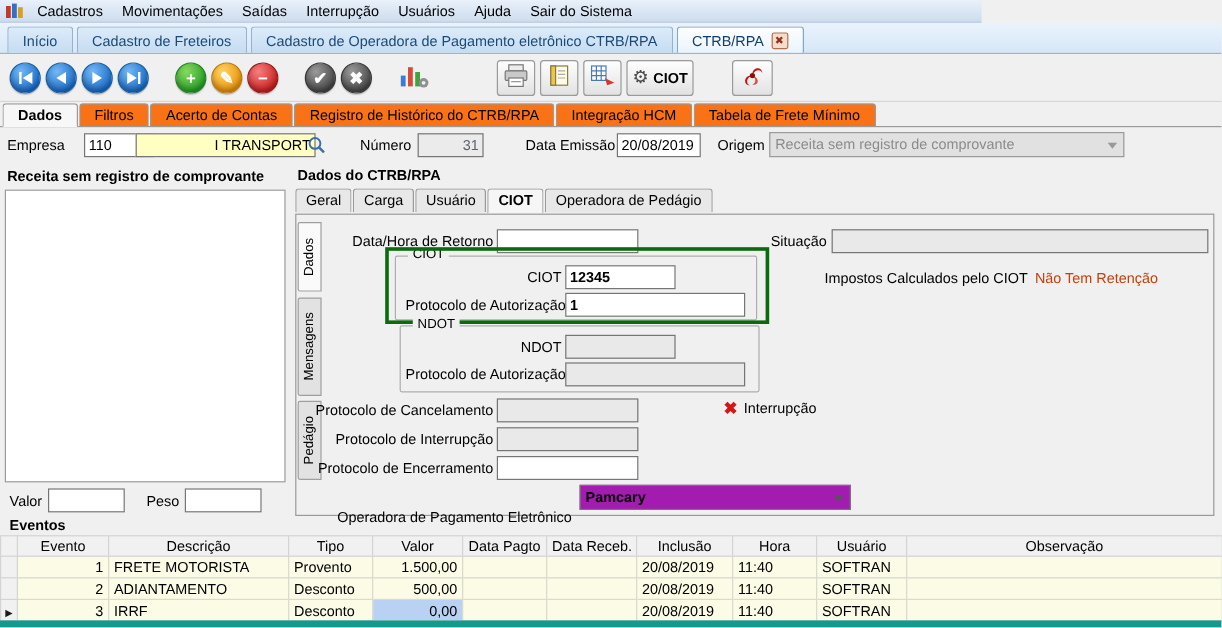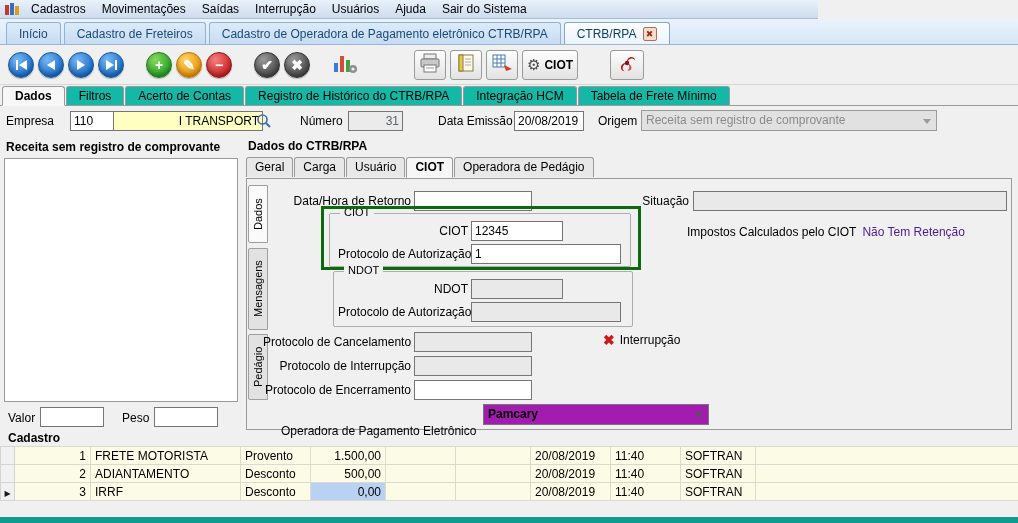--- a/index.html
+++ b/index.html
@@ -25,49 +25,49 @@
   .cbtn.dark{background:radial-gradient(circle at 35% 28%,#9a9a9a,#474747 75%);border:1px solid #333}
   .tri-l{width:0;height:0;border-top:5px solid transparent;border-bottom:5px solid transparent;border-right:8px solid #fff}
   .tri-r{width:0;height:0;border-top:5px solid transparent;border-bottom:5px solid transparent;border-left:8px solid #fff}
   .vbar{width:2px;height:10px;background:#fff}
   .tspace{width:14px;flex:none}
   .sqbtn{height:30px;min-width:32px;padding:0 4px;border:1px solid #9a9a9a;border-radius:3px;background:linear-gradient(#fefefe,#e2e2e2);display:flex;align-items:center;justify-content:center;gap:4px;cursor:pointer;flex:none}
   .ciot-btn-label{font-weight:bold;font-size:12px}
   .gear{font-size:15px;color:#4a4a4a;line-height:1}
   
   .maintabs{position:absolute;left:0;top:86px;width:1018px;height:20px;border-bottom:1px solid #9a9a9a;display:flex;align-items:flex-end;padding-left:2px}
-  .mtab{height:19px;line-height:18px;padding:0 12px;border:1px solid #9a9a9a;border-bottom:none;border-radius:3px 3px 0 0;background:#14b8a6;margin-right:1px;white-space:nowrap}
+  .mtab{height:19px;line-height:18px;padding:0 12px;border:1px solid #9a9a9a;border-bottom:none;border-radius:3px 3px 0 0;background:#f97316;margin-right:1px;white-space:nowrap}
   .mtab.active{background:#f7f7f7;font-weight:bold;height:20px;margin-bottom:-1px;border-bottom:1px solid #f7f7f7}
   
   .lbl{position:absolute;white-space:nowrap}
   .lblr{position:absolute;white-space:nowrap;text-align:right}
   .inp{position:absolute;height:20px;border:1px solid #757575;background:#fff;font-family:"Liberation Sans",sans-serif;font-size:12px;padding:0 3px;color:#000}
   .inp.gray{background:#e9e9e9}
   .inp.yellow{background:#ffffc2;text-align:right}
-  .inp.bold{font-weight:normal}
+  .inp.bold{font-weight:bold}
   .inp.num{background:#ebebeb;text-align:right;color:#5a6470}
   .combo{position:absolute;height:21px;border:1px solid #757575;background:#a21caf;line-height:19px;padding:0 20px 0 4px;overflow:hidden;white-space:nowrap}
   .combo::after{content:"";position:absolute;right:5px;top:8px;width:0;height:0;border:4px solid transparent;border-top:5px solid #555}
   .combo.disabled{background:#e1e1e1;color:#8b8b8b;border-color:#9a9a9a}
   .combo.disabled::after{border-top-color:#999}
   .group{position:absolute;border:1px solid #adadad;border-radius:2px}
   .glabel{position:absolute;top:-8px;left:10px;background:#f0f0f0;padding:0 4px;font-size:11px;white-space:nowrap}
   
   .lpanel{position:absolute;left:2px;top:138px;width:240px;height:292px}
   .rpanel{position:absolute;left:244px;top:138px;width:772px;height:292px}
   .ptitle{font-weight:bold;white-space:nowrap}
   .whitebox{position:absolute;border:1px solid #9a9a9a;background:#fff}
   .ctabs{position:absolute;left:2px;top:19px;display:flex;align-items:flex-end}
   .ctab{height:20px;line-height:19px;padding:0 8px;border:1px solid #9a9a9a;border-bottom:none;border-radius:3px 3px 0 0;background:#e8e8e8;margin-right:1px;white-space:nowrap}
   .ctab.active{background:#f6f6f6;font-weight:bold;height:21px;margin-bottom:-1px;border-bottom:1px solid #f6f6f6}
   .cbox{position:absolute;left:2px;top:40px;width:766px;height:252px;border:1px solid #9a9a9a;background:#f0f0f0}
   .vtab{position:absolute;left:1px;width:20px;border:1px solid #9f9f9f;background:#e2e2e2;writing-mode:vertical-rl;transform:rotate(180deg);text-align:center;font-size:11px;border-radius:0 2px 2px 0;display:flex;align-items:center;justify-content:center}
   .vtab.active{background:#fafafa}
   .greenbox{position:absolute;border:3px solid #0b6a0b;pointer-events:none}
-  .link{color:#4c1d95;white-space:nowrap}
+  .link{color:#c2410c;white-space:nowrap}
   .redx{color:#d01818;font-weight:bold;font-size:14px;line-height:1}
   
   .ev-title{position:absolute;left:8px;top:431px;font-weight:bold}
   table.grid{position:absolute;left:0;top:446px;width:1018px;border-collapse:collapse;table-layout:fixed;font-size:12px}
   table.grid th{background:#f1f1f1;border:1px solid #d4d4d4;font-weight:normal;text-align:center;height:17px;padding:0 4px;overflow:hidden;white-space:nowrap}
   table.grid td{border:1px solid #dadace;background:#fbfbe6;height:18px;padding:0 4px;overflow:hidden;white-space:nowrap}
   table.grid td.ind,table.grid th.ind{background:#f1f1f1;border-color:#d4d4d4;padding:0;text-align:center}
   table.grid td.r{text-align:right}
   table.grid td.sel{background:#b9d1f2}
   .rowptr{font-size:8px;color:#1a1a1a}
@@ -272,36 +272,49 @@
     <span class="lblr" style="left:16px;top:180px;width:148px">Protocolo de Interrupção</span>
     <input class="inp gray" style="left: 167px; top: 177px; width: 118px;">
     <span class="lblr" style="left:16px;top:204px;width:148px">Protocolo de Encerramento</span>
     <input class="inp" style="left: 167px; top: 201px; width: 118px;">
 
     <span class="lbl" style="left:34px;top:245px">Operadora de Pagamento Eletrônico</span>
     <div class="combo" style="left:236px;top:225px;width:226px;font-weight:bold">Pamcary</div>
   </div>
 </div>
 
-<div class="ev-title">Cadastro</div>
+<div class="ev-title">Eventos</div>
 <table class="grid">
   <colgroup>
     <col style="width:14px">
       <col style="width:76px">
       <col style="width:150px">
       <col style="width:70px">
       <col style="width:75px">
     <col style="width:70px">
       <col style="width:75px">
       <col style="width:80px">
       <col style="width:70px">
       <col style="width:75px">
       <col style="width:263px">
   </colgroup>
   <tbody>
+      <tr>
+    <th class="ind"></th>
+    <th>Evento</th>
+    <th>Descrição</th>
+    <th>Tipo</th>
+    <th>Valor</th>
+    <th>Data Pagto</th>
+    <th>Data Receb.</th>
+    <th>Inclusão</th>
+    <th>Hora</th>
+    <th>Usuário</th>
+    <th>Observação</th>
+  </tr>
   <tr>
     <td class="ind"></td>
     <td class="r">1</td>
     <td>FRETE MOTORISTA</td>
     <td>Provento</td>
     <td class="r">1.500,00</td>
     <td></td>
     <td></td>
     <td>20/08/2019</td>
     <td>11:40</td>

